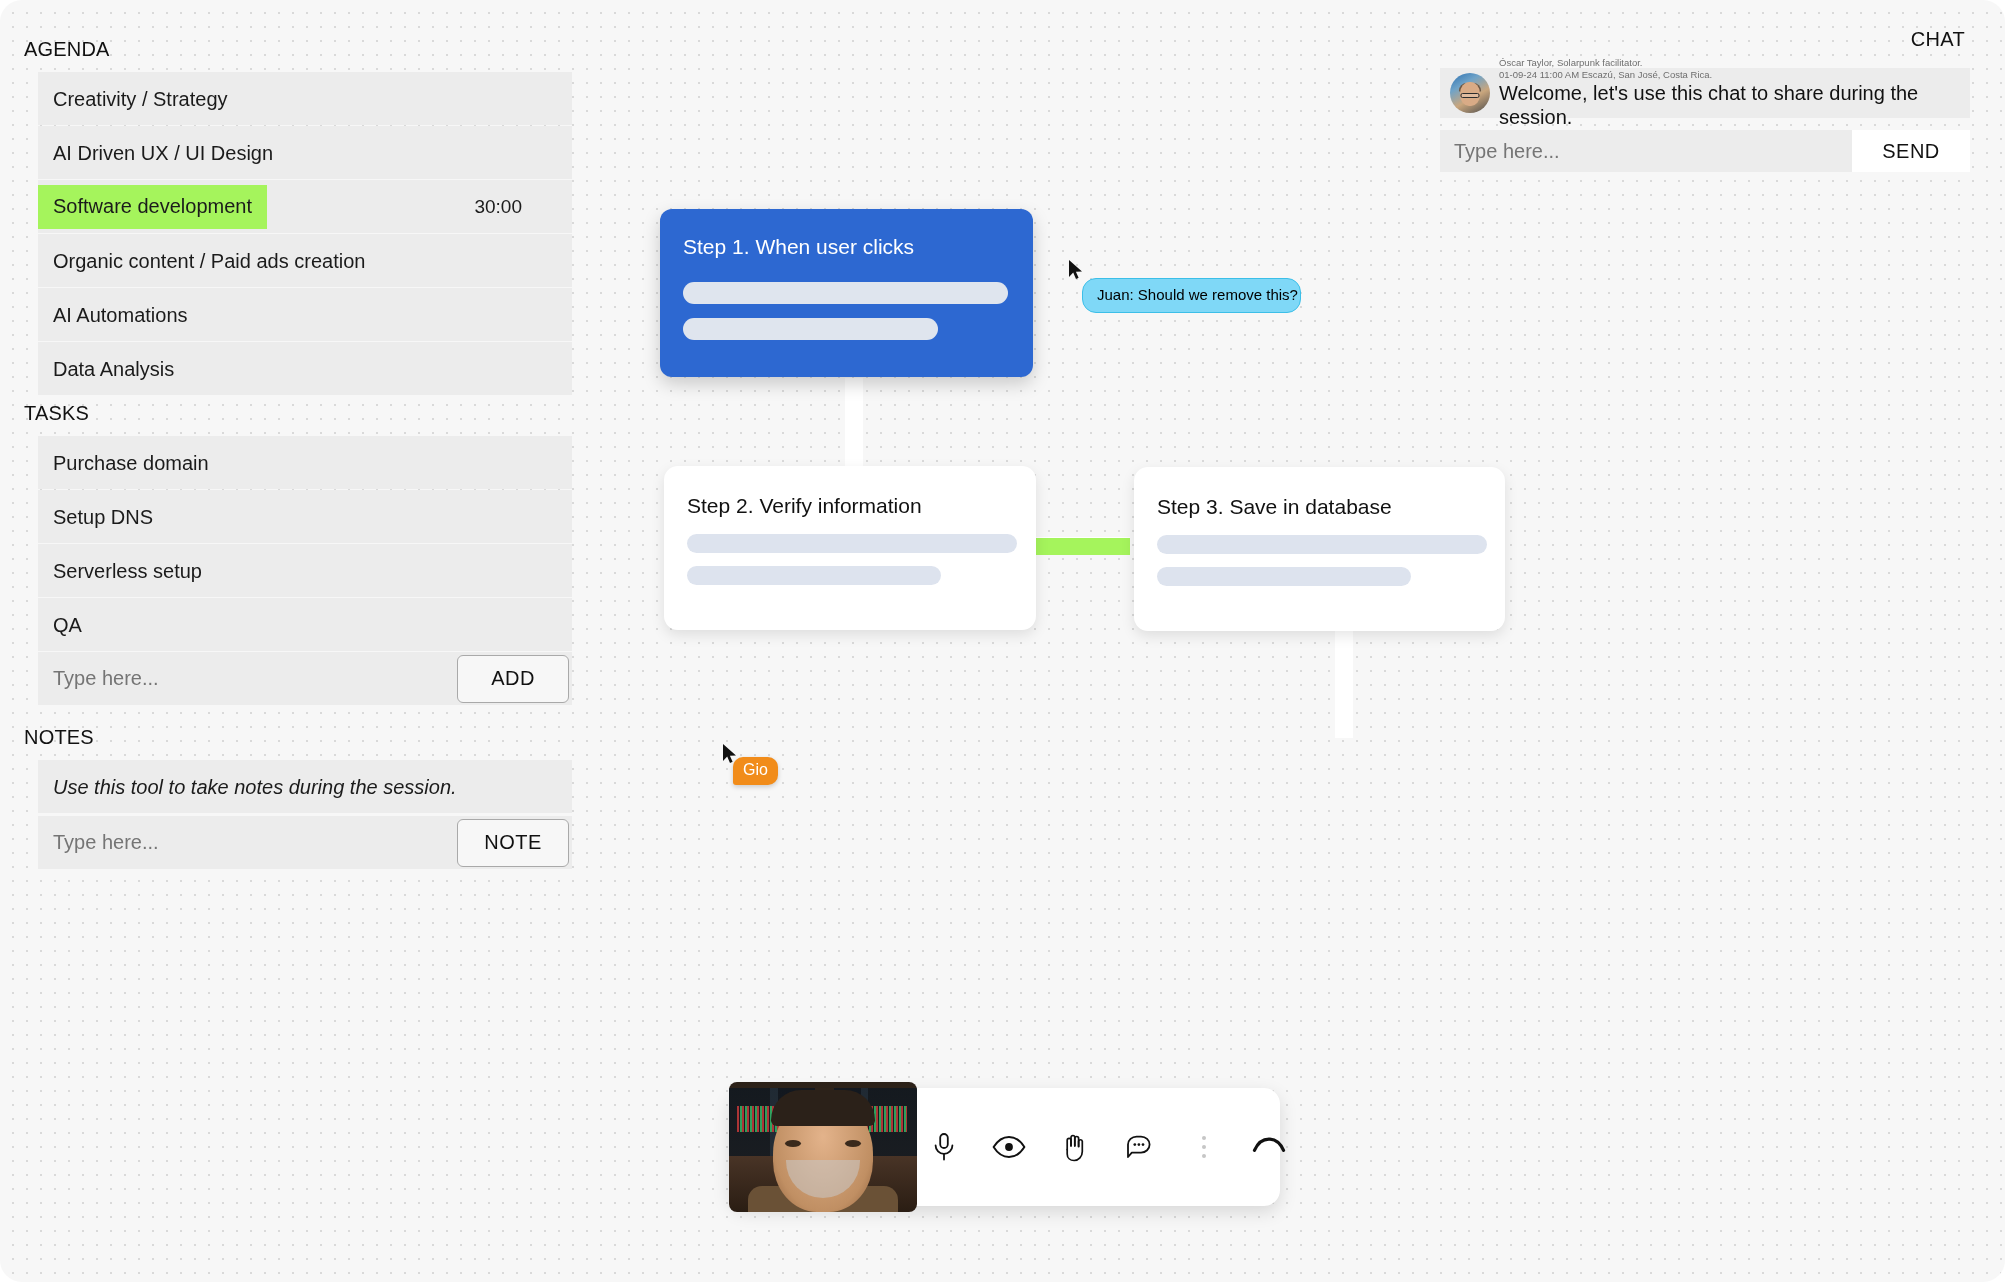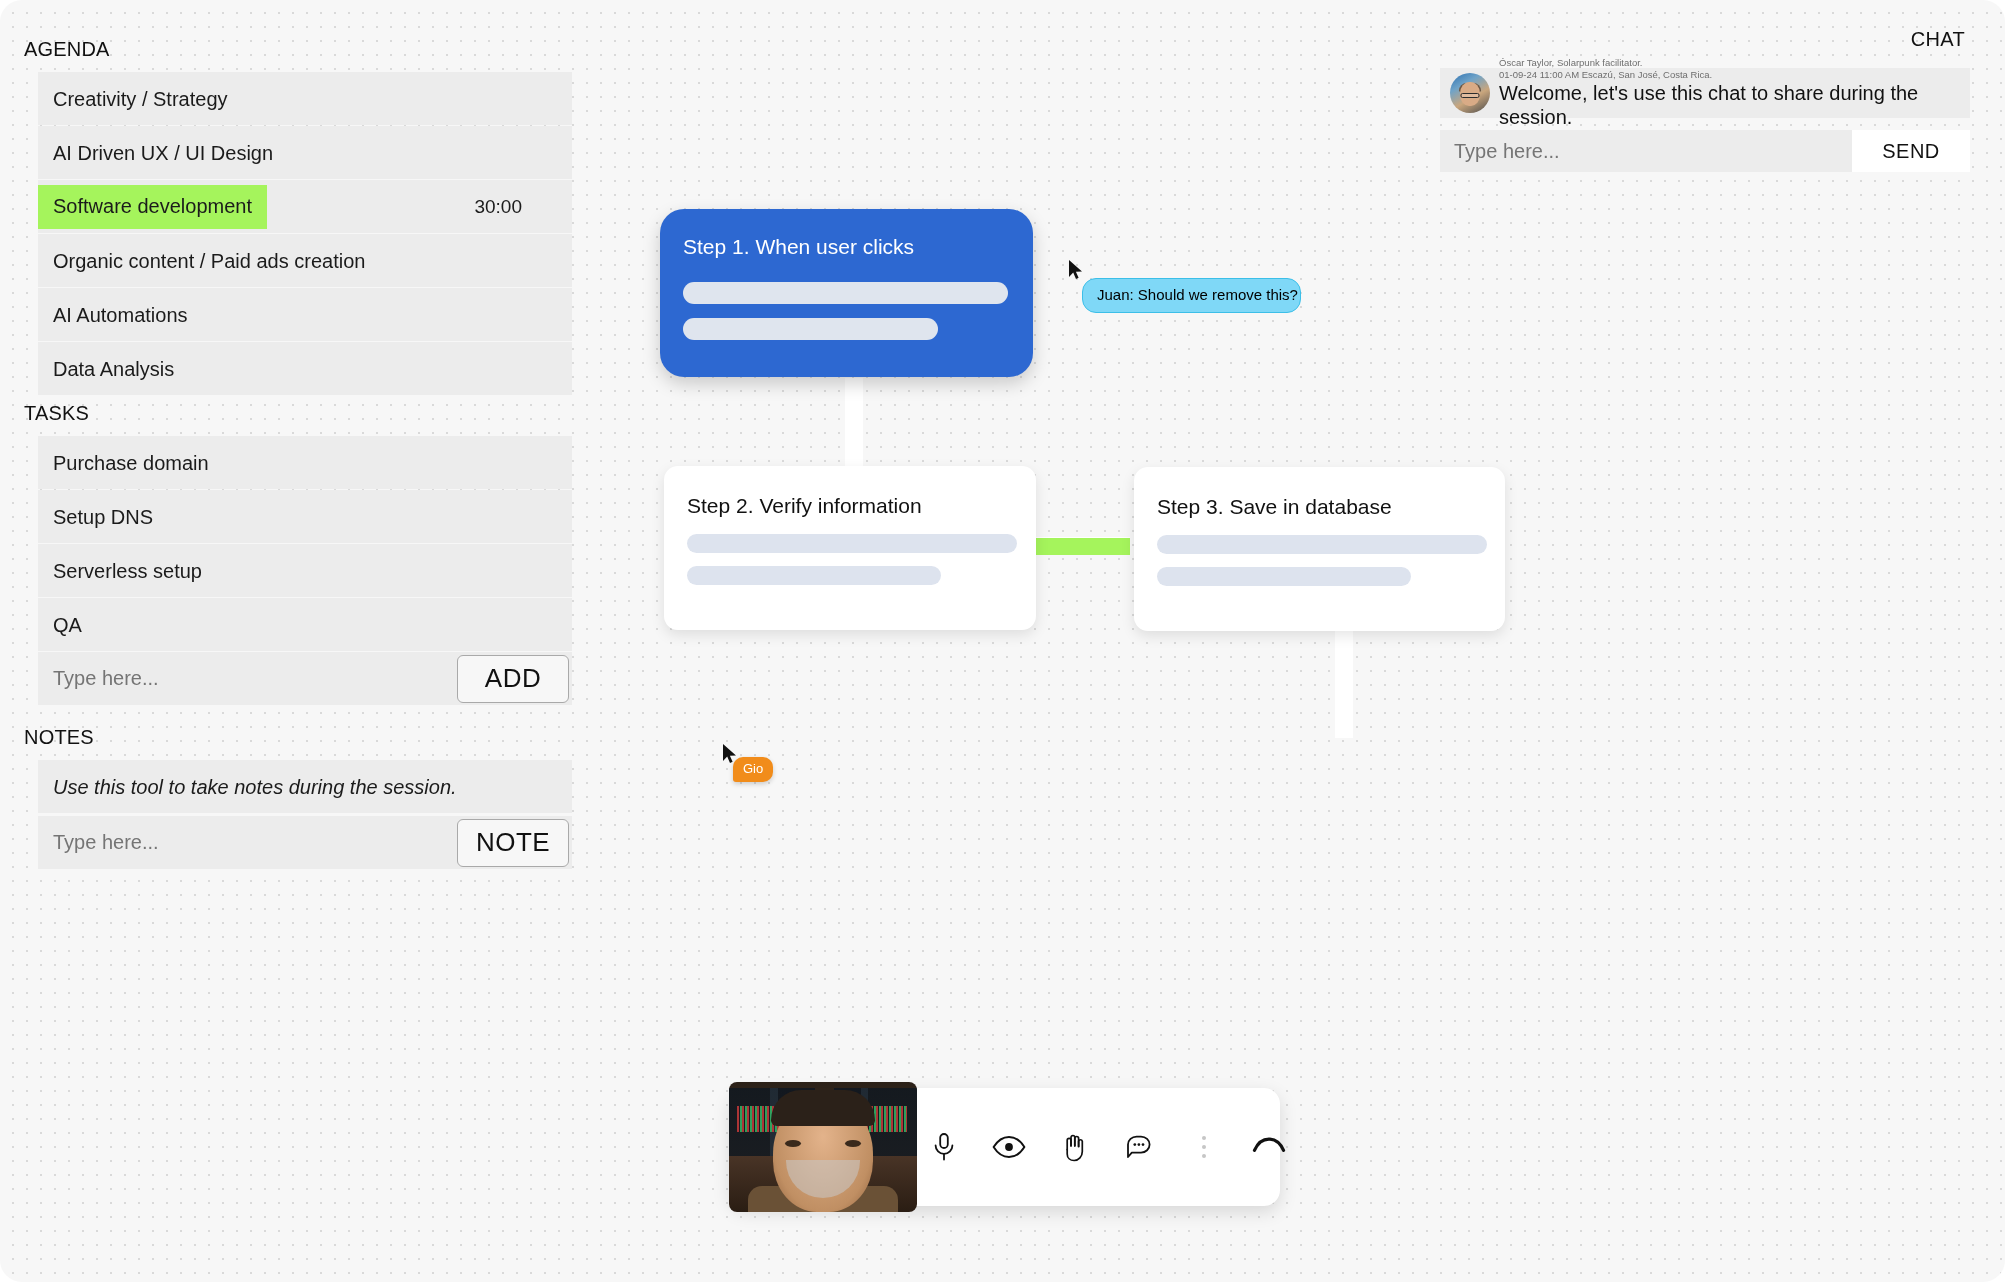--- a/index.html
+++ b/index.html
@@ -68,21 +68,21 @@
     font-size: 20px; color: #8b8b8b;
     padding-left: 15px; flex: 1;
     background: transparent; border: none; outline: none;
     font-family: "Liberation Sans", sans-serif;
   }
   .pill-btn {
     width: 112px; height: 48px;
     background: #f7f7f7;
     border: 1px solid #a9a9a9;
     border-radius: 6px;
-    font-size: 26px; color: #111;
+    font-size: 20px; color: #111;
     display: flex; align-items: center; justify-content: center;
     margin-right: 3px;
     letter-spacing: .5px;
     cursor: pointer;
   }
 
   
   #chat { position: absolute; right: 0; top: 0; width: 575px; height: 190px; }
   #chat-title {
     position: absolute; right: 40px; top: 28px;
@@ -147,21 +147,21 @@
   .connector { position: absolute; background: #ffffff; }
 
   .card {
     position: absolute;
     background: #ffffff;
     border-radius: 14px;
     box-shadow: 0 5px 14px rgba(0,0,0,.10);
   }
   .card.blue {
     background: #2d68d1;
-    border-radius: 24px;
+    border-radius: 12px;
     box-shadow: 0 7px 18px rgba(0,0,0,.18);
     padding-left: 36px;
   }
   .card-title {
     position: absolute; left: 23px; top: 28px;
     font-size: 21px; color: #111; font-weight: 400;
   }
   .card.blue .card-title { color: #ffffff; top: 26px; left: 23px; }
   .skel {
     position: absolute;
@@ -189,21 +189,21 @@
   .cursor-arrow {
     position: absolute;
     width: 0; height: 0;
   }
   .cursor-arrow svg { display: block; }
 
   #gio-tag {
     position: absolute;
     background: #f18c1a;
     color: #ffffff;
-    font-size: 13px;
+    font-size: 16px;
     border-radius: 10px 10px 10px 3px;
     padding: 4px 10px 6px 10px;
     box-shadow: 0 2px 5px rgba(0,0,0,.18);
   }
 
   
   #videobar {
     position: absolute;
     left: 730px; top: 1088px;
     width: 550px; height: 118px;

